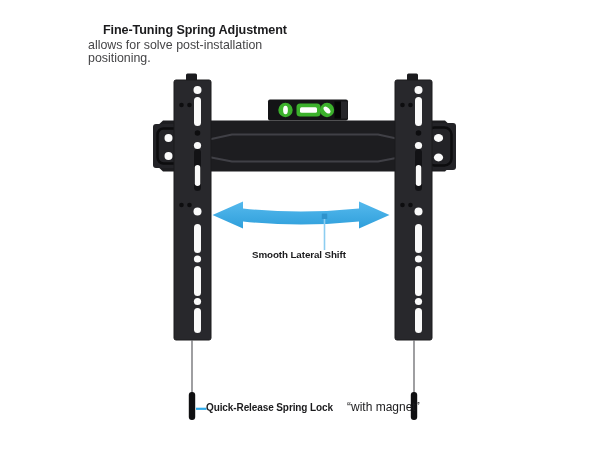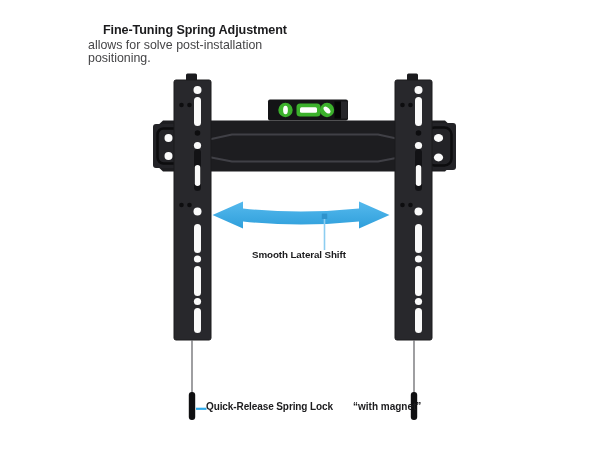--- a/index.html
+++ b/index.html
@@ -9,21 +9,21 @@
   }
   .mount-svg{position:absolute;left:0;top:0;width:610px;height:450px;}
   .ann{position:absolute;color:#454547;}
   .ann-title{font-weight:bold;color:#1b1b1d;letter-spacing:-0.1px;}
   .ann-top{left:88px;top:24px;font-size:12.4px;line-height:13.6px;width:210px;}
   .ann-top .ann-title{font-size:12.6px;padding-left:15px;margin-bottom:1px;}
   .ann-mid{left:252px;top:250px;font-size:9.2px;line-height:10.4px;width:150px;}
   .ann-mid .ann-title{font-size:9.8px;margin-bottom:1px;}
   .ann-bottom{left:206px;top:401px;font-size:10.2px;line-height:12.6px;width:260px;}
   .ann-bottom .ann-title{font-size:10px;}
-  .ann-note{font-weight:bold;color:#1b1b1d;font-size:10px;margin-left:20px;}
+  .ann-note{font-weight:normal;color:#1b1b1d;font-size:12px;margin-left:14px;}
 </style>
 </head>
 <body>
 
 <div class="canvas">
 
   <svg class="mount-svg" viewBox="0 0 610 450">
     <defs>
       <linearGradient id="lg-leader" x1="0" y1="0" x2="0" y2="1">
         <stop offset="0" stop-color="#7ed3f7"></stop>

